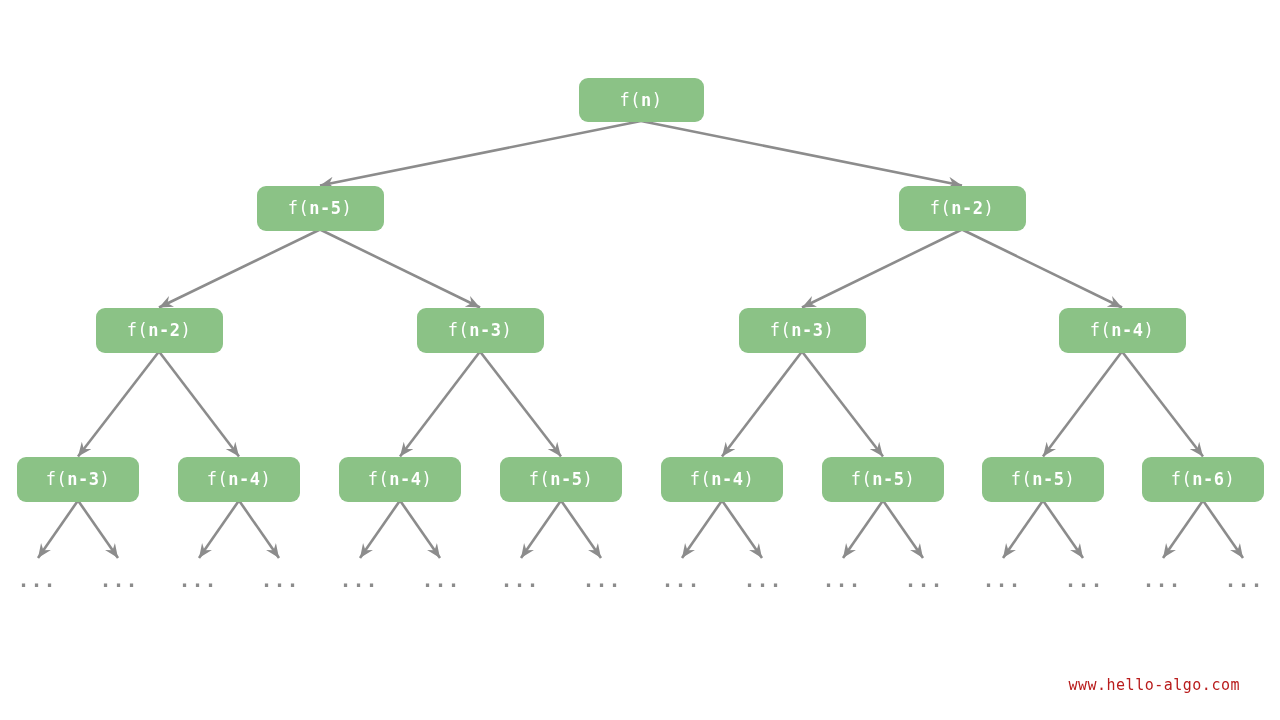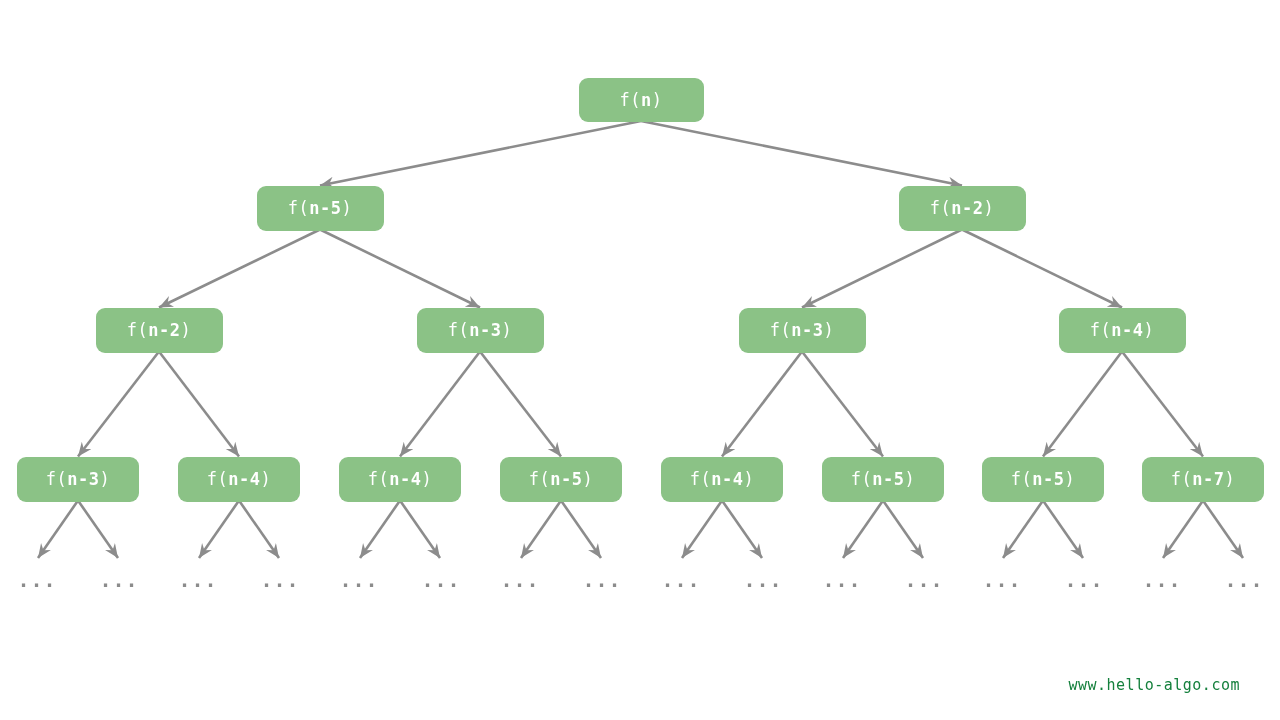--- a/index.html
+++ b/index.html
@@ -50,21 +50,21 @@
     bottom: 26px;
     font-size: 15px;
     letter-spacing: 0.5px;
     color: #c8c8c8;
   }
 </style>
 </head>
 <body>
 
 <div id="stage" style="background: rgb(255, 255, 255);">
-  <div class="watermark" style="color: #15803d;">www.hello-algo.com</div>
+  <div class="watermark" style="color: #b91c1c;">www.hello-algo.com</div>
 <svg width="1280" height="720" id="edges-layer">
       <defs>
         <marker id="arrowhead" markerUnits="userSpaceOnUse" markerWidth="16" markerHeight="14" refX="14" refY="6" orient="auto">
           <polygon points="0,0 14,6 0,12 4.5,6" fill="#8c8c8c"></polygon>
         </marker>
       </defs>
       <line x1="641" y1="121" x2="320" y2="185.5" stroke="#8c8c8c" stroke-width="2.6" marker-end="url(#arrowhead)"></line>
       <line x1="641" y1="121" x2="962" y2="185.5" stroke="#8c8c8c" stroke-width="2.6" marker-end="url(#arrowhead)"></line>
       <line x1="320" y1="229.5" x2="159" y2="307.5" stroke="#8c8c8c" stroke-width="2.6" marker-end="url(#arrowhead)"></line>
       <line x1="320" y1="229.5" x2="480" y2="307.5" stroke="#8c8c8c" stroke-width="2.6" marker-end="url(#arrowhead)"></line>
@@ -160,21 +160,21 @@
       <span class="arg">n-5</span>
       <span>)</span>
     </div>
     <div class="node" style="left: 982px; top: 456.5px; width: 122px; height: 45px; background: rgb(139, 194, 134); color: rgb(255, 255, 255);">
       <span>f(</span>
       <span class="arg">n-5</span>
       <span>)</span>
     </div>
     <div class="node" style="left: 1142px; top: 456.5px; width: 122px; height: 45px; background: rgb(139, 194, 134); color: rgb(255, 255, 255);">
       <span>f(</span>
-      <span class="arg">n-7</span>
+      <span class="arg">n-6</span>
       <span>)</span>
     </div>
     <div class="dots" style="left: 37px; top: 570px; color: rgb(140, 140, 140);">...</div>
     <div class="dots" style="left: 119px; top: 570px; color: rgb(140, 140, 140);">...</div>
     <div class="dots" style="left: 198px; top: 570px; color: rgb(140, 140, 140);">...</div>
     <div class="dots" style="left: 280px; top: 570px; color: rgb(140, 140, 140);">...</div>
     <div class="dots" style="left: 359px; top: 570px; color: rgb(140, 140, 140);">...</div>
     <div class="dots" style="left: 441px; top: 570px; color: rgb(140, 140, 140);">...</div>
     <div class="dots" style="left: 520px; top: 570px; color: rgb(140, 140, 140);">...</div>
     <div class="dots" style="left: 602px; top: 570px; color: rgb(140, 140, 140);">...</div>

